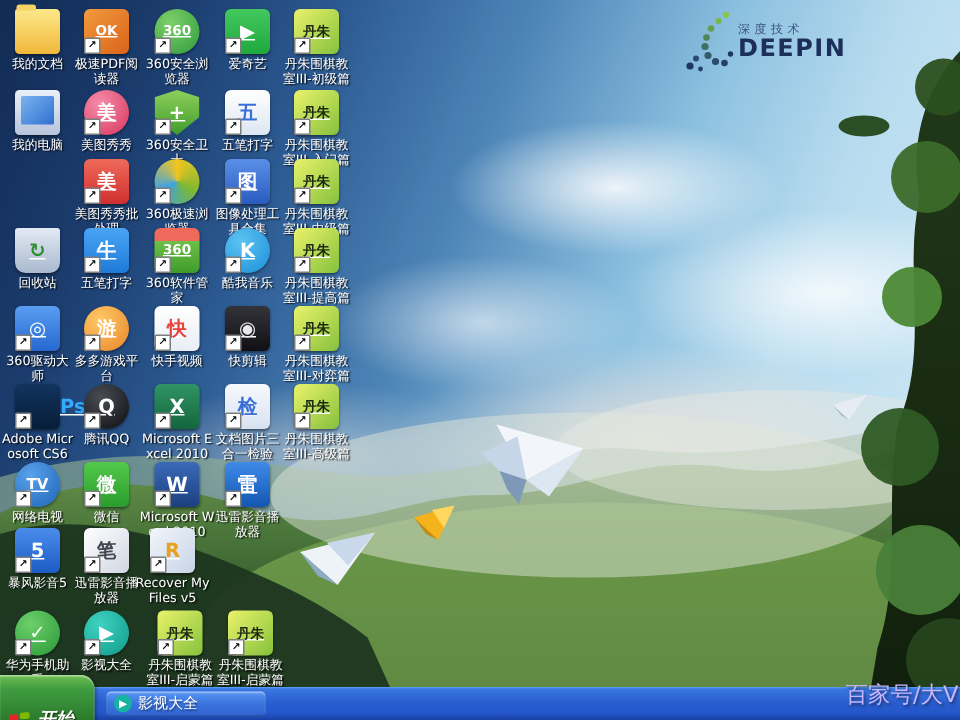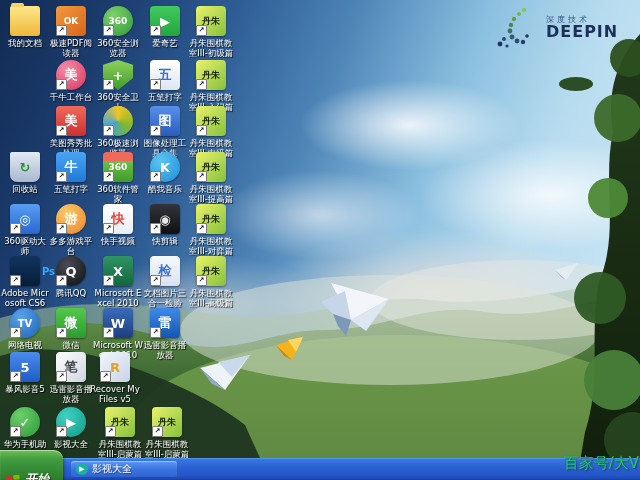--- a/index.html
+++ b/index.html
@@ -11,50 +11,50 @@
     background:linear-gradient(112deg,#122b54 0%,#1b3c6d 14%,#2c5a92 28%,#4e86b8 44%,#8cc0e0 60%,#b8dcef 74%,#d2eaf6 100%);}
   .cloud{position:absolute;border-radius:50%;pointer-events:none;}
   .c1{left:300px;top:80px;width:220px;height:90px;background:radial-gradient(closest-side,rgba(255,255,255,.85),rgba(255,255,255,0));}
   .c2{left:420px;top:140px;width:260px;height:110px;background:radial-gradient(closest-side,rgba(255,255,255,.8),rgba(255,255,255,0));}
   .c3{left:220px;top:170px;width:200px;height:90px;background:radial-gradient(closest-side,rgba(255,255,255,.6),rgba(255,255,255,0));}
   .c4{left:260px;top:230px;width:340px;height:130px;background:radial-gradient(closest-side,rgba(238,224,218,.85),rgba(238,224,218,0));}
   .c5{left:90px;top:255px;width:240px;height:100px;background:radial-gradient(closest-side,rgba(230,230,225,.55),rgba(230,230,225,0));}
   svg.wall{position:absolute;left:0;top:0;}
 
   
-  .deepin{position:absolute;left:494px;top:6px;display:flex;align-items:center;gap:14px;}
+  .deepin{position:absolute;left:454px;top:6px;display:flex;align-items:center;gap:0;}
   .deepin .txt{display:flex;flex-direction:column;line-height:1;}
   .deepin .small{font-size:8px;letter-spacing:3px;color:#3a5580;}
   .deepin .big{font-size:16px;font-weight:bold;letter-spacing:1px;color:#1c2f5a;}
 
   
   #icons{position:absolute;inset:0;}
   .desktop-icon{position:absolute;width:50px;display:flex;flex-direction:column;align-items:center;cursor:default;}
   .ic-wrap{position:relative;width:30px;height:30px;}
   .ic{width:30px;height:30px;display:flex;align-items:center;justify-content:center;
-      font-weight:bold;color:#fff;border-radius:4px;box-shadow:0 1px 2px rgba(0,0,0,.45);}
+      font-weight:bold;color:#fff;border-radius:4px;box-shadow:0 1px 2px rgba(0,0,0,.45);text-decoration:underline;}
   .shape-circle{border-radius:50%;}
   .shape-shield{clip-path:polygon(50% 0,100% 16%,100% 60%,50% 100%,0 60%,0 16%);border-radius:0;}
   .shape-folder{background:linear-gradient(180deg,#fde88a,#f0b73a);border-radius:2px 3px 3px 3px;position:relative;}
   .shape-folder::before{content:"";position:absolute;top:-3px;left:1px;width:13px;height:4px;background:#f6d264;border-radius:2px 2px 0 0;}
   .shape-computer{background:linear-gradient(180deg,#eaf0f9,#b6c4db);border-radius:3px;position:relative;}
   .shape-computer::before{content:"";position:absolute;inset:4px 4px 7px 4px;background:linear-gradient(135deg,#7ab4f0,#2f6fd0);border-radius:1px;}
   .shape-network{background:linear-gradient(180deg,#eaf0f9,#b6c4db);border-radius:3px;position:relative;}
   .shape-network::before{content:"";position:absolute;inset:4px 4px 7px 4px;background:linear-gradient(135deg,#7adfc8,#1f8fb0);border-radius:1px;}
   .shape-recycle{background:linear-gradient(180deg,#e2eaf4,#a9b8ce);border-radius:2px 2px 7px 7px;}
   .sc-arrow{position:absolute;left:0;bottom:0;width:9px;height:9px;background:#fff;border:1px solid #7d7d7d;border-radius:1px;
             font-size:7px;line-height:8px;text-align:center;color:#000;font-weight:bold;}
   .badge{position:absolute;right:-4px;bottom:-1px;width:12px;height:12px;border-radius:50%;
          background:radial-gradient(circle at 35% 30%,#ffe58a,#d89418);border:1px solid #a86f10;}
   .icon-label{margin-top:2px;width:50px;font-size:8.5px;line-height:1.2;color:#fff;text-align:center;
               text-shadow:1px 1px 1px rgba(0,0,0,.95);word-break:break-all;}
 
   
   .watermark{position:absolute;right:1px;bottom:7px;display:flex;align-items:center;gap:3px;z-index:30;}
-  .wm-prefix{font-size:15px;color:#22c55e;text-shadow:1px 1px 2px rgba(20,40,80,.8);}
+  .wm-prefix{font-size:15px;color:#c4b5fd;text-shadow:1px 1px 2px rgba(20,40,80,.8);}
   .wm-logo{font-size:21px;font-weight:bold;color:#fff;letter-spacing:1px;
            text-shadow:-1px 0 #2b7bd4,1px 0 #2b7bd4,0 -1px #2b7bd4,0 1px #2b7bd4,2px 2px 3px #f08300;}
 
   
   .taskbar{position:absolute;left:0;bottom:0;width:640px;height:22px;z-index:20;
     background:linear-gradient(180deg,#5da6f7 0%,#3a77e3 6%,#2a5fd0 45%,#2456c9 80%,#1941a5 100%);
     display:flex;align-items:center;}
   .start-btn{height:38px;padding:0 14px 0 6px;display:flex;align-items:flex-end;gap:4px;
     background:linear-gradient(180deg,#6fbf54 0%,#3f9c3f 25%,#2d7d2d 75%,#1e5c1e 100%);
     border-radius:0 9px 9px 0;box-shadow:inset 0 1px 1px rgba(255,255,255,.5),1px 0 3px rgba(0,0,0,.4);cursor:pointer;}
@@ -195,28 +195,37 @@
   </div>
       <div class="desktop-icon" style="left: 186px; top: 6px;">
     <span class="ic-wrap">
       <span class="ic shape-square" style="background: linear-gradient(135deg, rgb(234, 242, 106), rgb(134, 193, 61));">
             <span class="glyph" style="font-size: 9px; color: rgb(29, 42, 18);">丹朱</span>
           </span>
       <span class="sc-arrow">↗</span>
     </span>
     <span class="icon-label">丹朱围棋教室III-初级篇</span>
   </div>
+      <div class="desktop-icon" style="left: 0px; top: 60px;">
+    <span class="ic-wrap">
+      <span class="ic shape-computer">
+            <span class="glyph" style="font-size: 13px;"></span>
+          </span>
+
+    </span>
+    <span class="icon-label">我的电脑</span>
+  </div>
       <div class="desktop-icon" style="left: 46px; top: 60px;">
     <span class="ic-wrap">
       <span class="ic shape-circle" style="background: radial-gradient(circle at 35% 30%, rgb(245, 140, 168), rgb(216, 54, 94));">
             <span class="glyph" style="font-size: 13px;">美</span>
           </span>
       <span class="sc-arrow">↗</span>
     </span>
-    <span class="icon-label">千牛工作台</span>
+    <span class="icon-label">美图秀秀</span>
   </div>
       <div class="desktop-icon" style="left: 93px; top: 60px;">
     <span class="ic-wrap">
       <span class="ic shape-shield" style="background: linear-gradient(rgb(142, 208, 92), rgb(63, 156, 42));">
             <span class="glyph" style="font-size: 13px;">+</span>
           </span>
       <span class="sc-arrow">↗</span>
     </span>
     <span class="icon-label">360安全卫士</span>
   </div>
@@ -360,21 +369,21 @@
       <span class="ic shape-square" style="background: linear-gradient(135deg, rgb(234, 242, 106), rgb(134, 193, 61));">
             <span class="glyph" style="font-size: 9px; color: rgb(29, 42, 18);">丹朱</span>
           </span>
       <span class="sc-arrow">↗</span>
     </span>
     <span class="icon-label">丹朱围棋教室III-对弈篇</span>
   </div>
       <div class="desktop-icon" style="left: 0px; top: 256px;">
     <span class="ic-wrap">
       <span class="ic shape-square" style="background: linear-gradient(rgb(17, 52, 94), rgb(7, 29, 56));">
-            <span class="glyph" style="font-size: 10px; color: rgb(53, 168, 255); margin-left: 47px;">Ps</span>
+            <span class="glyph" style="font-size: 13px; color: rgb(53, 168, 255); margin-left: 47px;">Ps</span>
           </span>
       <span class="sc-arrow">↗</span>
     </span>
     <span class="icon-label">Adobe Microsoft CS6</span>
   </div>
       <div class="desktop-icon" style="left: 46px; top: 256px;">
     <span class="ic-wrap">
       <span class="ic shape-circle" style="background: radial-gradient(circle at 38% 30%, rgb(74, 77, 85), rgb(12, 13, 16));">
             <span class="glyph" style="font-size: 13px;">Q</span>
           </span>

